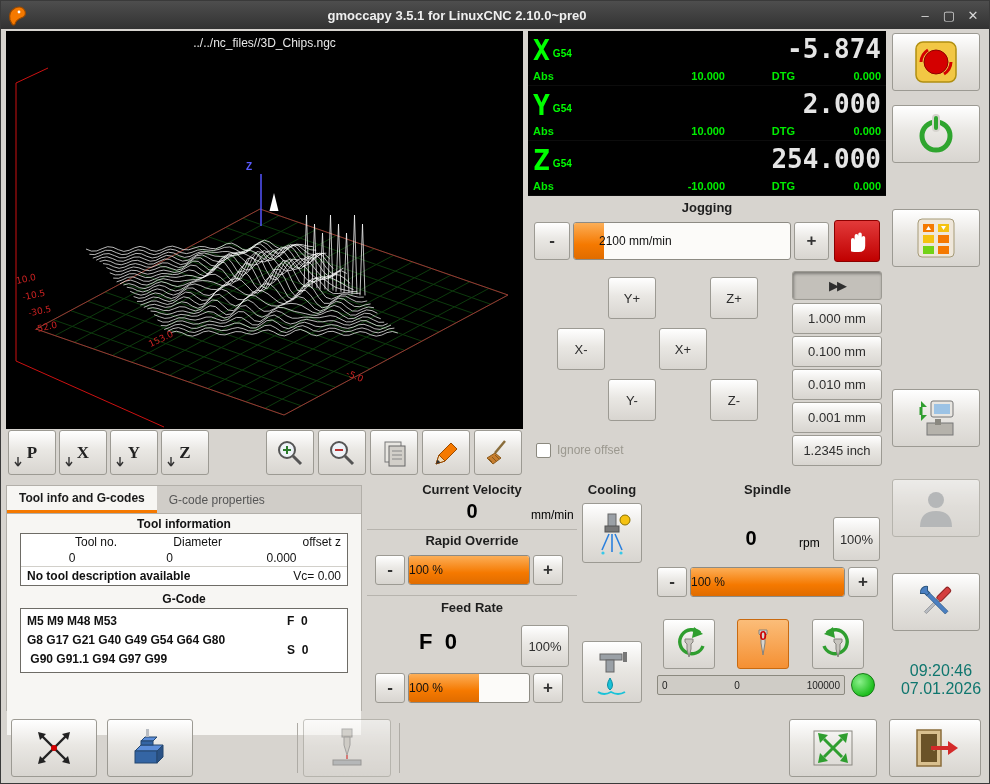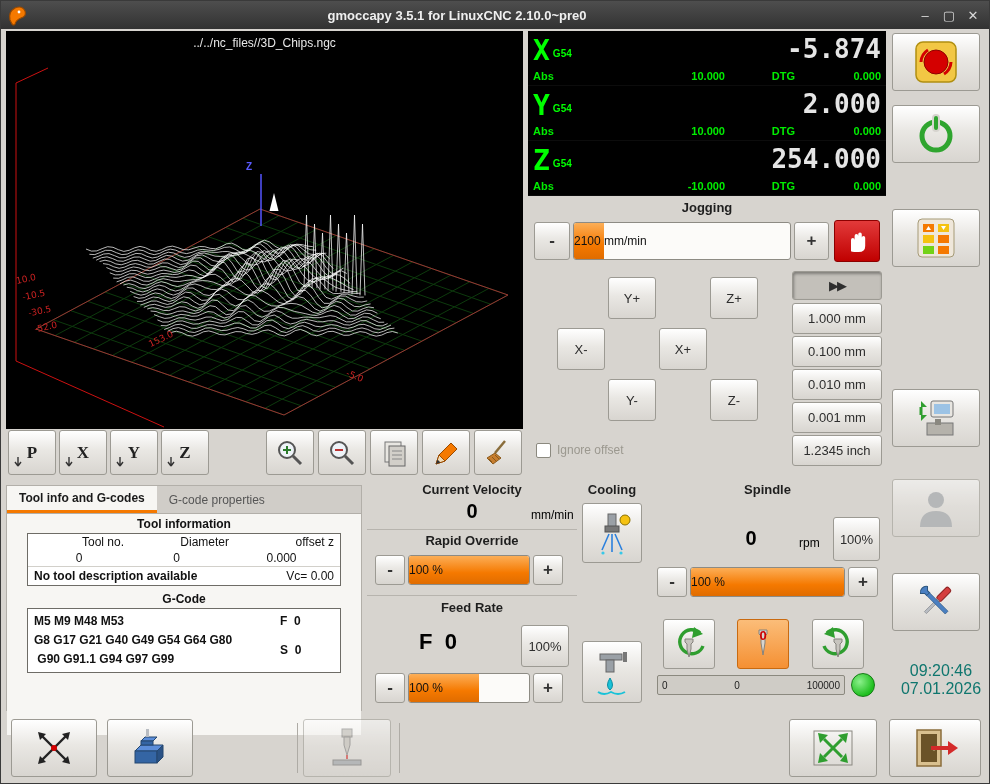--- a/index.html
+++ b/index.html
@@ -31,21 +31,21 @@
   .dro-sub .r{text-align:right;}
   
   .scale{position:absolute;background:#fcfbf9;border:1px solid #8d8b84;border-radius:3px;overflow:hidden;}
   .scale .fill{position:absolute;left:0;top:0;bottom:0;background:linear-gradient(#fcae57,#f57900 60%,#e06c00);}
   .scale .txt{position:relative;width:100%;text-align:center;font-size:12px;color:#111;}
   
   .notebook{position:absolute;left:5px;top:484px;width:356px;height:226px;border:1px solid #b2afa9;background:#e9e7e3;}
   .tabbar{display:flex;height:28px;background:#d0cdc8;border-bottom:1px solid #b2afa9;}
   .tab{padding:0 12px;display:flex;align-items:center;font-size:12px;color:#555;}
   .tab.active{background:#f7f6f3;color:#1a1a1a;border-bottom:3px solid #f57900;font-weight:bold;}
-  .nb-content{position:relative;height:221px;background:#f7f6f3;padding:2px 20px;font-size:12px;color:#111;}
+  .nb-content{position:relative;height:221px;background:#f7f6f3;padding:2px 13px;font-size:12px;color:#111;}
   .frame-label{text-align:center;font-weight:bold;margin:1px 0 2px 0;}
   .tool-box{border:1px solid #6e6c66;background:#fff;}
   .trow{display:grid;grid-template-columns:90px 105px 1fr;padding:1px 6px;}
   .trow span{text-align:center;}
   .trow.hdr span{text-align:right;}
   .desc-row{display:flex;justify-content:space-between;padding:2px 6px;border-top:1px solid #d2d0ca;}
   .gcode-box{border:1px solid #6e6c66;background:#fff;display:flex;padding:3px 6px;font-weight:bold;line-height:19px;}
   .pre{white-space:pre;}
   
   .panel-title{position:absolute;width:100%;text-align:center;font-weight:bold;font-size:13px;color:#1e1e1e;}
@@ -205,21 +205,21 @@
       </div>
     </div>
   </div>
 
   <div class="panel-title" style="left:527px;top:199px;width:358px;">Jogging</div>
   <div class="btn" style="left:533px;top:221px;width:36px;height:38px;">
       <span class="sign">-</span>
     </div>
   <div class="scale" style="left:572px;top:221px;width:218px;height:38px;">
     <span class="fill" style="width:14%;"></span>
-    <span class="txt" style="line-height:36px;">2100 mm/min</span>
+    <span class="txt" style="line-height:36px;padding-left:25px;">2100 mm/min</span>
   </div>
   <div class="btn" style="left:793px;top:221px;width:35px;height:38px;">
       <span class="sign">+</span>
     </div>
   <div class="btn" style="left:833px;top:219px;width:46px;height:42px;background:linear-gradient(#e23a3a,#c00000);border-color:#8c0000;">
     <svg width="28" height="28">
         <path d="M8 24 V13 q0-2 1.8-2 1.8 0 1.8 2 v-4 q0-2 1.8-2 1.8 0 1.8 2 v-1.5 q0-2 1.8-2 1.8 0 1.8 2 v3 q0-1.6 1.7-1.6 1.7 0 1.7 1.8 V19 q0 6-6.5 6 h-2 q-5.7 0-5.7-1 z" fill="#fff"></path>
       </svg>
   </div>
 

